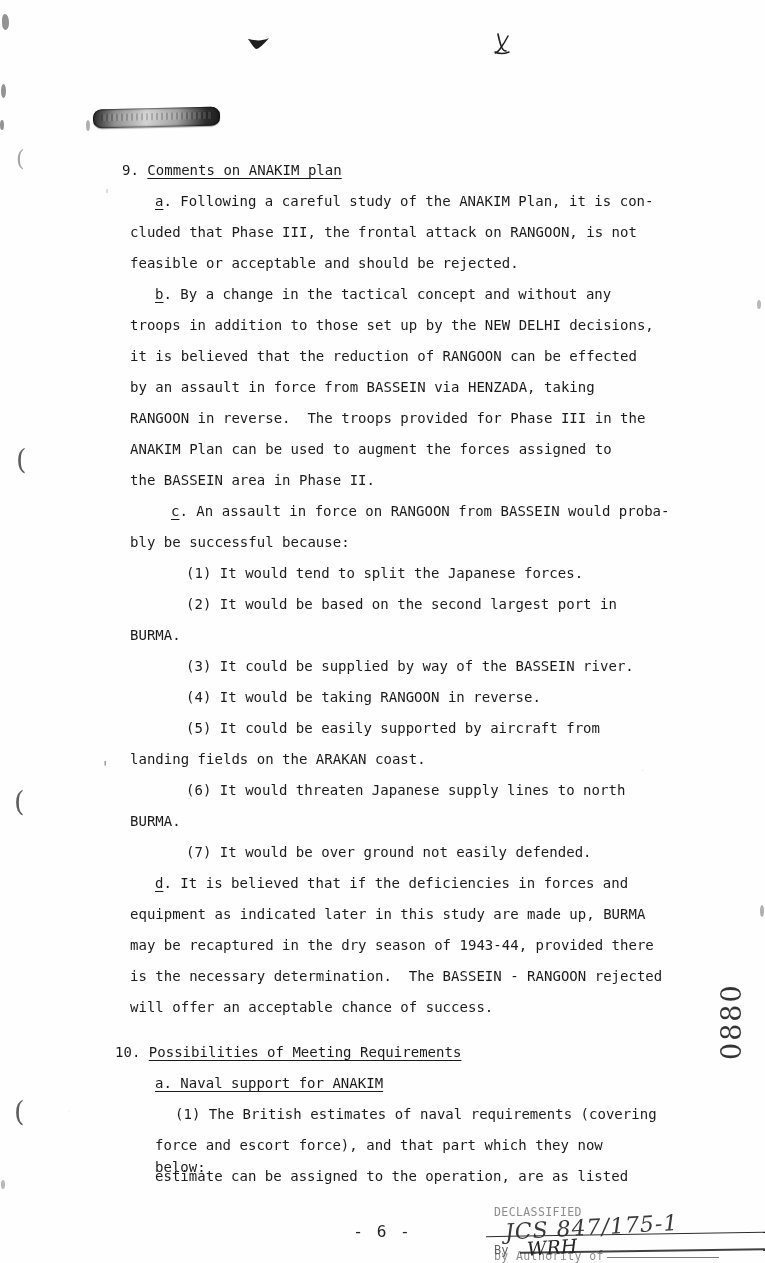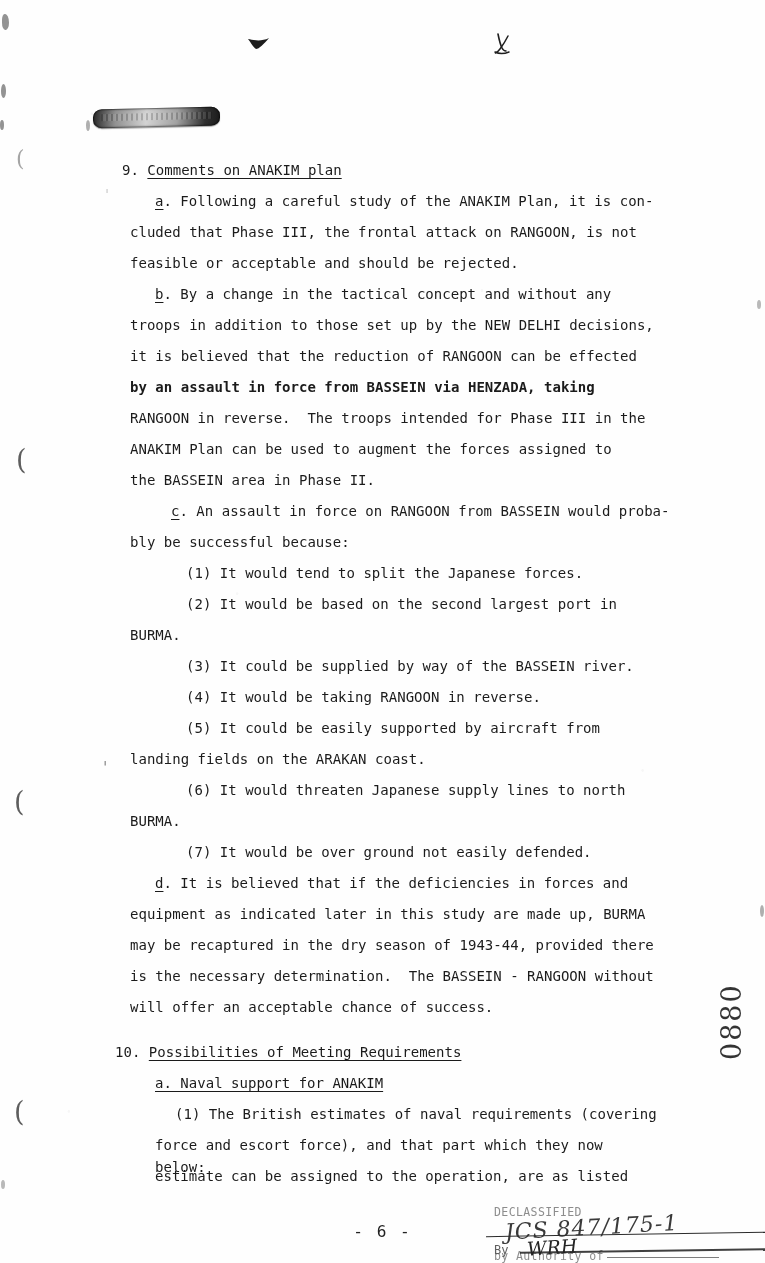--- a/index.html
+++ b/index.html
@@ -287,43 +287,43 @@
 
     <div class="line" style="left:122px; top:155px;"><span class="seclabel">9. </span><span class="uline">Comments on ANAKIM plan</span></div>
 
     <div class="line" style="left:155px; top:186px;"><span class="uline">a</span><span id="l02rest">. Following a careful study of the ANAKIM Plan, it is con-</span></div>
     <div class="line" style="left:130px; top:217px;">cluded that Phase III, the frontal attack on RANGOON, is not</div>
     <div class="line" style="left:130px; top:248px;">feasible or acceptable and should be rejected.</div>
 
     <div class="line" style="left:155px; top:279px;"><span class="uline">b</span><span id="l05rest">. By a change in the tactical concept and without any</span></div>
     <div class="line" style="left:130px; top:310px;">troops in addition to those set up by the NEW DELHI decisions,</div>
     <div class="line" style="left:130px; top:341px;">it is believed that the reduction of RANGOON can be effected</div>
-    <div class="line" style="left:130px; top:372px;font-weight:bold;">by an assault in force from BASSEIN via HENZADA, taking</div>
-    <div class="line" style="left:130px; top:403px;">RANGOON in reverse.  The troops intended for Phase III in the</div>
+    <div class="line" style="left:130px; top:372px;">by an assault in force from BASSEIN via HENZADA, taking</div>
+    <div class="line" style="left:130px; top:403px;">RANGOON in reverse.  The troops provided for Phase III in the</div>
     <div class="line" style="left:130px; top:434px;">ANAKIM Plan can be used to augment the forces assigned to</div>
     <div class="line" style="left:130px; top:465px;text-align:center;">the BASSEIN area in Phase II.</div>
 
     <div class="line" style="left:155px; top:496px;margin-left:16px;"><span class="uline">c</span><span id="l12rest">. An assault in force on RANGOON from BASSEIN would proba-</span></div>
     <div class="line" style="left:130px; top:527px;">bly be successful because:</div>
 
     <div class="line" style="left:186px; top:558px;">(1) It would tend to split the Japanese forces.</div>
     <div class="line" style="left:186px; top:589px;">(2) It would be based on the second largest port in</div>
     <div class="line" style="left:130px; top:620px;">BURMA.</div>
     <div class="line" style="left:186px; top:651px;">(3) It could be supplied by way of the BASSEIN river.</div>
     <div class="line" style="left:186px; top:682px;">(4) It would be taking RANGOON in reverse.</div>
     <div class="line" style="left:186px; top:713px;">(5) It could be easily supported by aircraft from</div>
     <div class="line" style="left:130px; top:744px;">landing fields on the ARAKAN coast.</div>
     <div class="line" style="left:186px; top:775px;text-align:center;">(6) It would threaten Japanese supply lines to north</div>
     <div class="line" style="left:130px; top:806px;">BURMA.</div>
     <div class="line" style="left:186px; top:837px;">(7) It would be over ground not easily defended.</div>
 
     <div class="line" style="left:155px; top:868px;"><span class="uline">d</span><span id="l24rest">. It is believed that if the deficiencies in forces and</span></div>
     <div class="line" style="left:130px; top:899px;">equipment as indicated later in this study are made up, BURMA</div>
     <div class="line" style="left:130px; top:930px;">may be recaptured in the dry season of 1943-44, provided there</div>
-    <div class="line" style="left:130px; top:961px;">is the necessary determination.  The BASSEIN - RANGOON without</div>
+    <div class="line" style="left:130px; top:961px;">is the necessary determination.  The BASSEIN - RANGOON rejected</div>
     <div class="line" style="left:130px; top:992px;">will offer an acceptable chance of success.</div>
 
     <div class="line" style="left:115px; top:1037px;"><span class="seclabel">10. </span><span class="uline">Possibilities of Meeting Requirements</span></div>
 
     <div class="line uline" style="left:155px; top:1068px;">a. Naval support for ANAKIM</div>
 
     <div class="line" style="left:175px; top:1099px;">(1) The British estimates of naval requirements (covering</div>
     <div class="line" style="left:155px; top:1130px;">force and escort force), and that part which they now</div>
     <div class="line" style="left:155px; top:1161px;">estimate can be assigned to the operation, are as listed</div>
     <div class="line" style="left:155px; top:1152px;">below:</div>

